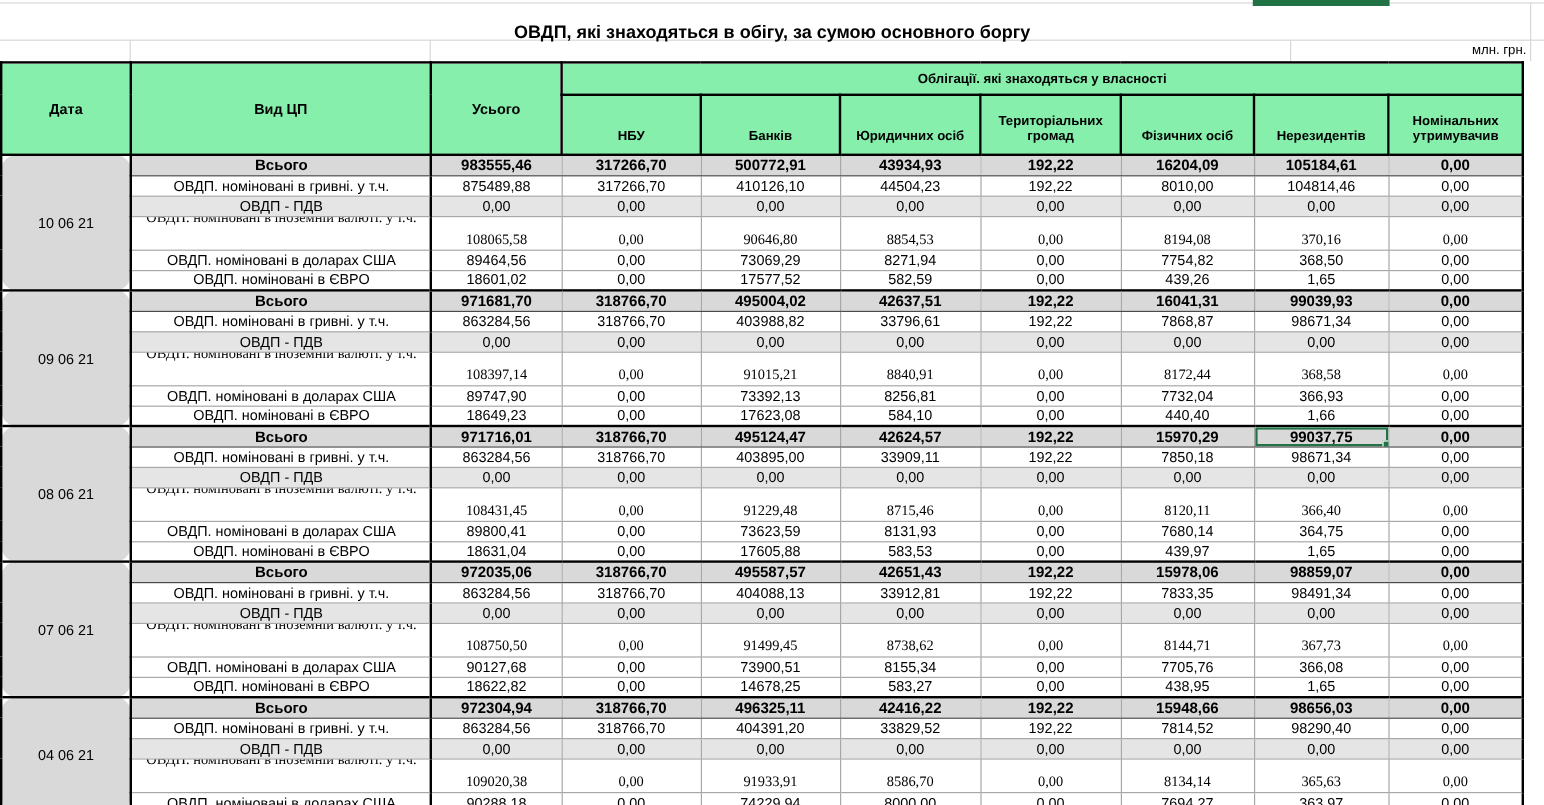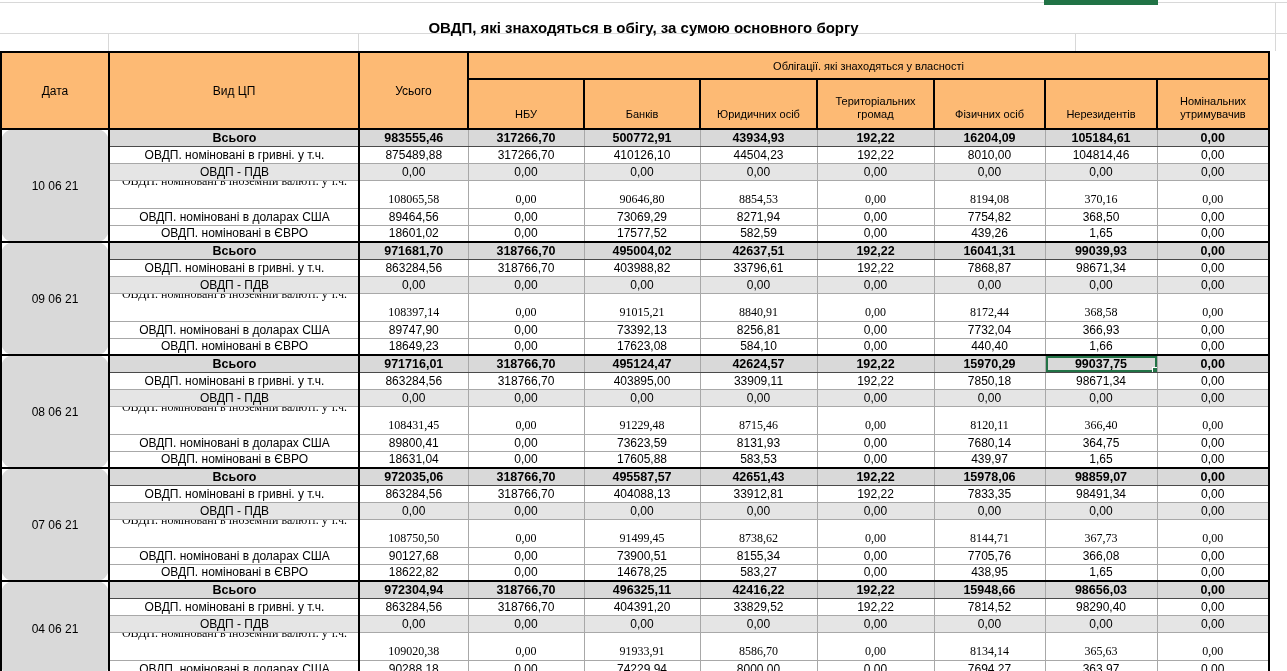--- a/index.html
+++ b/index.html
@@ -18,22 +18,22 @@
   #col-indicator{position:absolute;left:1044px;top:0;width:114px;height:5px;background:#217346;}
   
   #title-row{position:absolute;left:0;top:12px;width:1287px;height:31px;display:flex;align-items:center;justify-content:center;}
   #title-row .t{font-size:15px;font-weight:bold;}
   #units-row{position:absolute;left:0;top:33px;width:1272px;height:18px;display:flex;align-items:center;justify-content:flex-end;}
   #units-row .u{font-size:11px;}
   
   #grid{position:absolute;left:0;top:51px;border-collapse:collapse;table-layout:fixed;width:1268px;}
   #grid th,#grid td{box-sizing:border-box;overflow:hidden;white-space:nowrap;}
   #grid thead th{
-    background:#fdba74;border:2px solid #000;
-    font-size:11px;font-weight:normal;text-align:center;
+    background:#86efac;border:2px solid #000;
+    font-size:11px;font-weight:bold;text-align:center;
   }
   #grid thead tr.h1 th{height:27px;vertical-align:middle;}
   #grid thead th.big{font-size:12px;vertical-align:middle;margin-left:24px;}
   #grid thead tr.h2 th{height:50px;vertical-align:bottom;padding-bottom:7px;white-space:normal;line-height:13px;margin-left:38px;}
   #grid td{
     border:1px solid #a8a8a8;
     font-size:12px;height:17px;vertical-align:middle;text-align:center;
     padding:0 2px;
   }
   #grid td.label-cell{
@@ -73,20 +73,23 @@
   <div class="hline" style="top:2px"></div>
   <div class="hline" style="top:33px"></div>
   <div class="vline" style="left:108px;top:33px;height:18px"></div>
   <div class="vline" style="left:358px;top:33px;height:18px"></div>
   <div class="vline" style="left:1075px;top:33px;height:18px"></div>
   <div class="vline" style="left:1275px;top:2px;height:49px"></div>
   <div id="col-indicator"></div>
 
   <div id="title-row">
     <span class="t">ОВДП, які знаходяться в обігу, за сумою основного боргу</span>
+  </div>
+  <div id="units-row">
+    <span class="u">млн. грн.</span>
   </div>
 
   <table id="grid">
     <colgroup>
       <col style="width:108px">
         <col style="width:250px">
         <col style="width:109px">
       <col style="width:116px">
         <col style="width:116px">
         <col style="width:117px">

